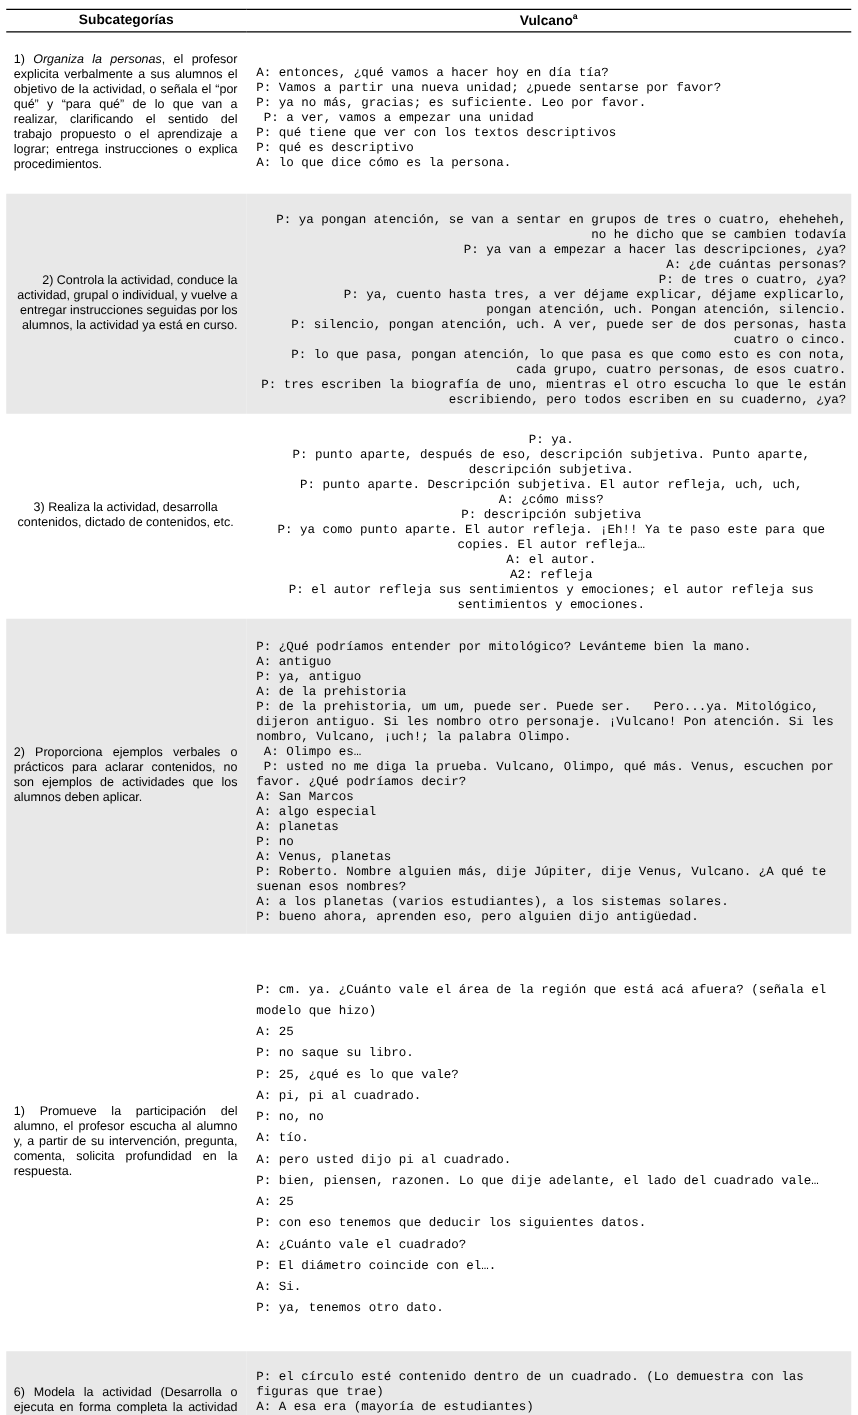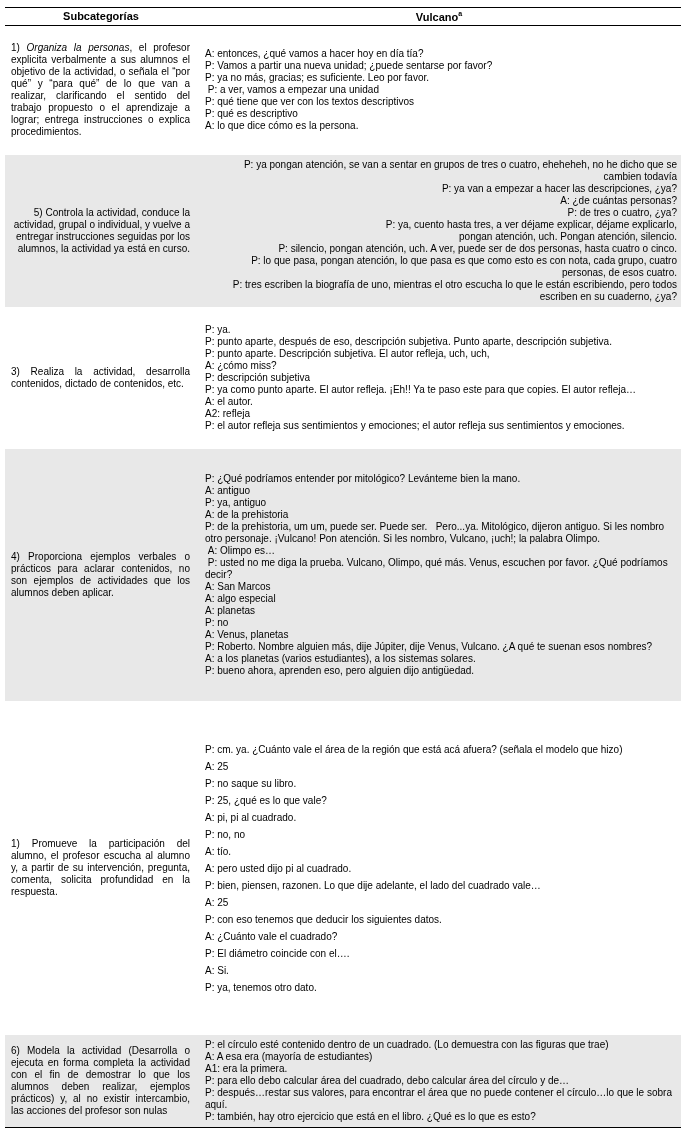--- a/index.html
+++ b/index.html
@@ -29,26 +29,26 @@
   th.col-sub { width: 192px; text-align: center; }
   td {
     vertical-align: middle;
     font-size: 10px;
     line-height: 12px;
   }
   td.sub {
     padding: 4px 7px 4px 6px;
     text-align: justify;
   }
-  td.ex { padding: 4px 4px 4px 8px; }
+  td.ex { padding: 16px 4px 4px 8px; font-family: Liberation Mono, monospace; }
   .extext { white-space: pre-wrap; }
   tr.shaded { background: #e8e8e8; }
   tr.r1 td { height: 130px; }
   tr.r2 td { height: 146px; text-align: right; }
-  tr.r3 td { height: 142px; }
+  tr.r3 td { height: 142px; text-align: center; }
   tr.r4 td { height: 252px; }
   tr.r5 td { height: 334px; }
   tr.r6 td { height: 88px; }
   tr.r5 .extext { line-height: 17px; }
   .lead-italic { font-style: italic; }
   sup { font-size: 7px; }
 </style>
 </head>
 <body>
 
@@ -74,21 +74,21 @@
 P: Vamos a partir una nueva unidad; ¿puede sentarse por favor?
 P: ya no más, gracias; es suficiente. Leo por favor.
  P: a ver, vamos a empezar una unidad
 P: qué tiene que ver con los textos descriptivos
 P: qué es descriptivo
 A: lo que dice cómo es la persona.</div>
         </td>
       </tr>
       <tr class="row r2 shaded">
         <td class="sub">
-          <div class="subtext">5) Controla la actividad, conduce la actividad, grupal o individual, y vuelve a entregar instrucciones seguidas por los alumnos, la actividad ya está en curso.</div>
+          <div class="subtext">2) Controla la actividad, conduce la actividad, grupal o individual, y vuelve a entregar instrucciones seguidas por los alumnos, la actividad ya está en curso.</div>
         </td>
         <td class="ex">
           <div class="extext">P: ya pongan atención, se van a sentar en grupos de tres o cuatro, eheheheh, no he dicho que se cambien todavía
 P: ya van a empezar a hacer las descripciones, ¿ya?
 A: ¿de cuántas personas?
 P: de tres o cuatro, ¿ya?
 P: ya, cuento hasta tres, a ver déjame explicar, déjame explicarlo,
 pongan atención, uch. Pongan atención, silencio.
 P: silencio, pongan atención, uch. A ver, puede ser de dos personas, hasta cuatro o cinco.
 P: lo que pasa, pongan atención, lo que pasa es que como esto es con nota, cada grupo, cuatro personas, de esos cuatro.
@@ -106,21 +106,21 @@
 A: ¿cómo miss?
 P: descripción subjetiva
 P: ya como punto aparte. El autor refleja. ¡Eh!! Ya te paso este para que copies. El autor refleja…
 A: el autor.
 A2: refleja
 P: el autor refleja sus sentimientos y emociones; el autor refleja sus sentimientos y emociones.</div>
         </td>
       </tr>
       <tr class="row r4 shaded">
         <td class="sub">
-          <div class="subtext">4) Proporciona ejemplos verbales o prácticos para aclarar contenidos, no son ejemplos de actividades que los alumnos deben aplicar.</div>
+          <div class="subtext">2) Proporciona ejemplos verbales o prácticos para aclarar contenidos, no son ejemplos de actividades que los alumnos deben aplicar.</div>
         </td>
         <td class="ex">
           <div class="extext">P: ¿Qué podríamos entender por mitológico? Levánteme bien la mano.
 A: antiguo
 P: ya, antiguo
 A: de la prehistoria
 P: de la prehistoria, um um, puede ser. Puede ser.   Pero...ya. Mitológico, dijeron antiguo. Si les nombro otro personaje. ¡Vulcano! Pon atención. Si les nombro, Vulcano, ¡uch!; la palabra Olimpo.
  A: Olimpo es…
  P: usted no me diga la prueba. Vulcano, Olimpo, qué más. Venus, escuchen por favor. ¿Qué podríamos decir?
 A: San Marcos

